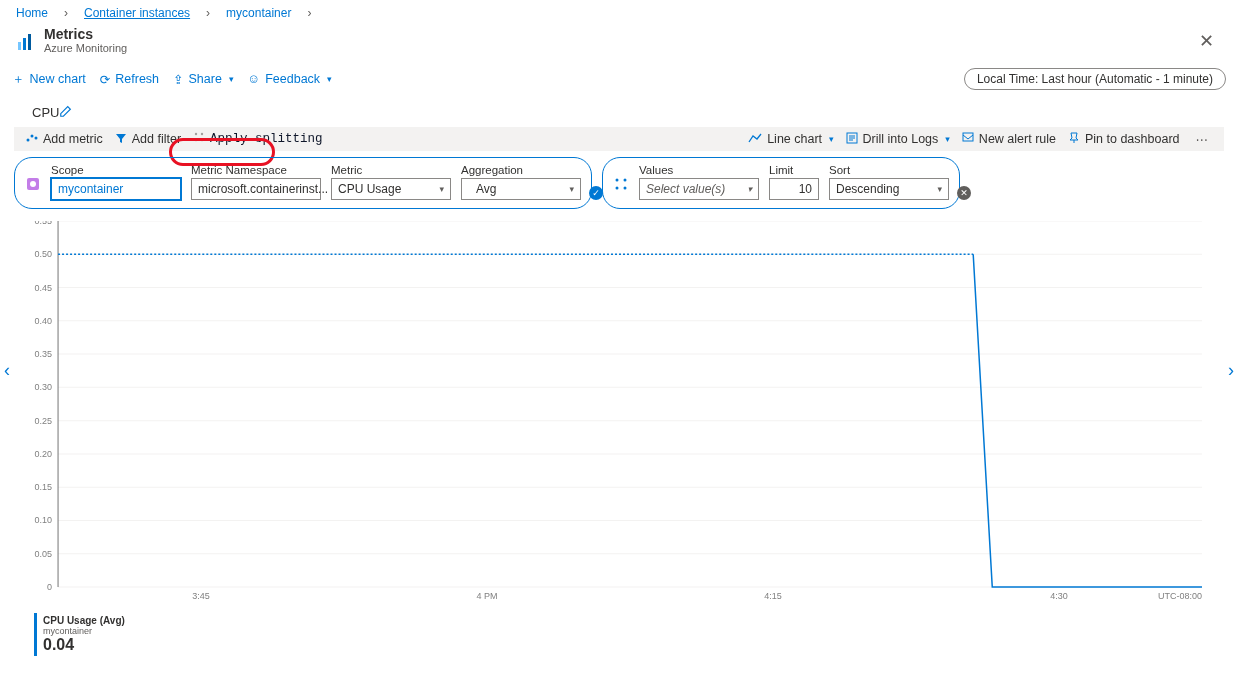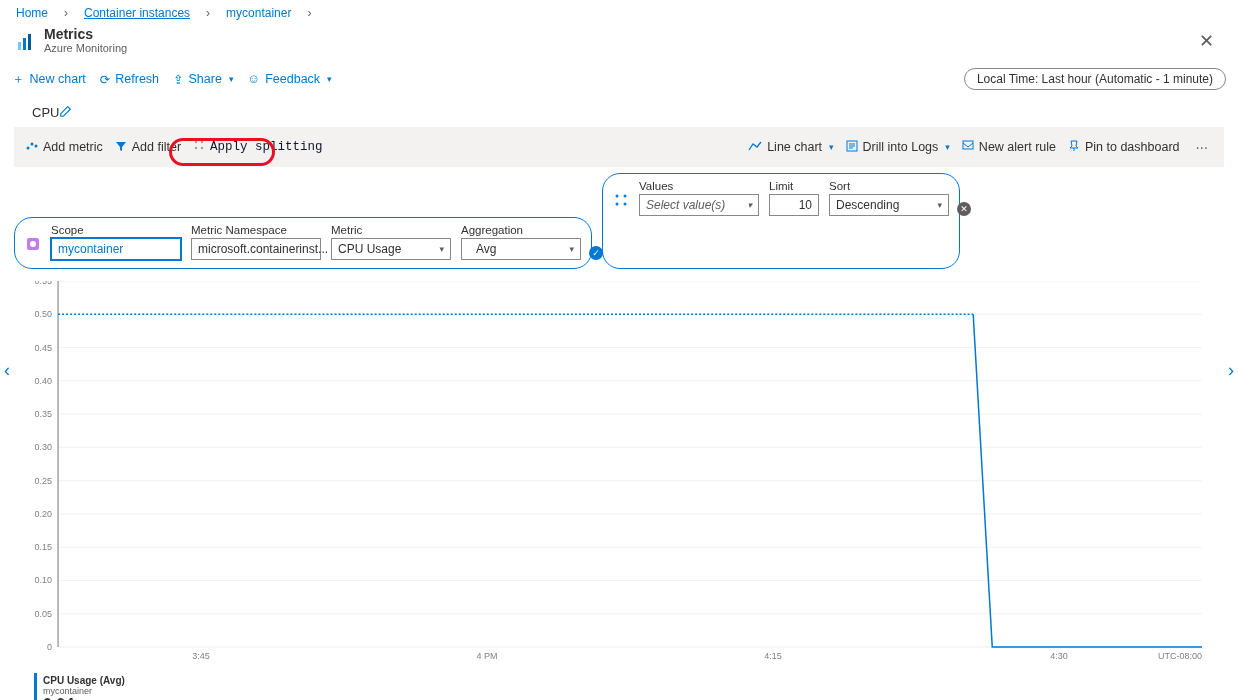--- a/index.html
+++ b/index.html
@@ -33,21 +33,21 @@
   .cmdbtn .ic { display: inline-flex; align-items: center; }
   .chev-down { font-size: 9px; color: #0078d4; margin-left: 2px; }
 
   .timepill { margin-left: auto; border: 1px solid #8a8886; border-radius: 12px; padding: 3px 12px; font-size: 12px; cursor: pointer; }
 
   
   .charttitle { padding: 8px 20px 6px 32px; font-size: 13px; font-weight: 400; display: flex; align-items: center; }
   .editic { color: #0078d4; cursor: pointer; }
 
   
-  .charttoolbar { display: flex; align-items: center; background: #f3f2f1; padding: 12px 12px; font-size: 12.5px; gap: 12px; margin: 0 14px; }
+  .charttoolbar { display: flex; align-items: center; background: #f3f2f1; padding: 4px 12px; font-size: 12.5px; gap: 12px; margin: 0 14px; }
   .tbbtn { display: inline-flex; align-items: center; gap: 5px; cursor: pointer; }
   .tbbtn.dis { color: #0f172a; font-family: Liberation Mono, monospace; }
   .tbspacer { flex: 1; }
   .highlight-ring {
     position: absolute;
     border: 3px solid #e81123;
     border-radius: 18px;
     pointer-events: none;
   }
 
@@ -215,21 +215,21 @@
           <path d="M3 1 H9 L8 6 L10 8 H2 L4 6 Z M6 8 V11" fill="none" stroke="#0078d4"></path>
         </svg></span>
     <span>Pin to dashboard</span>
   </span>
   <span class="dots">⋯</span>
 </div>
 
 <div class="highlight-ring" style="left:169px; top:138px; width:106px; height:28px;"></div>
 
 <div class="pickerrow">
-  <div class="pickerbox" style="flex:0 0 auto;margin-top:44px;">
+  <div class="pickerbox" style="flex:0 0 auto;">
     <span class="leadicon">
       <svg viewBox="0 0 16 16">
           <rect x="2" y="2" width="12" height="12" rx="2" fill="#c37de8"></rect>
           <circle cx="8" cy="8" r="3" fill="#fff"></circle>
         </svg>
     </span>
     <div class="pcol">
       <div class="plabel">Scope</div>
       <div class="psel scope selhl" style="width:130px;">
         <span>mycontainer</span>

